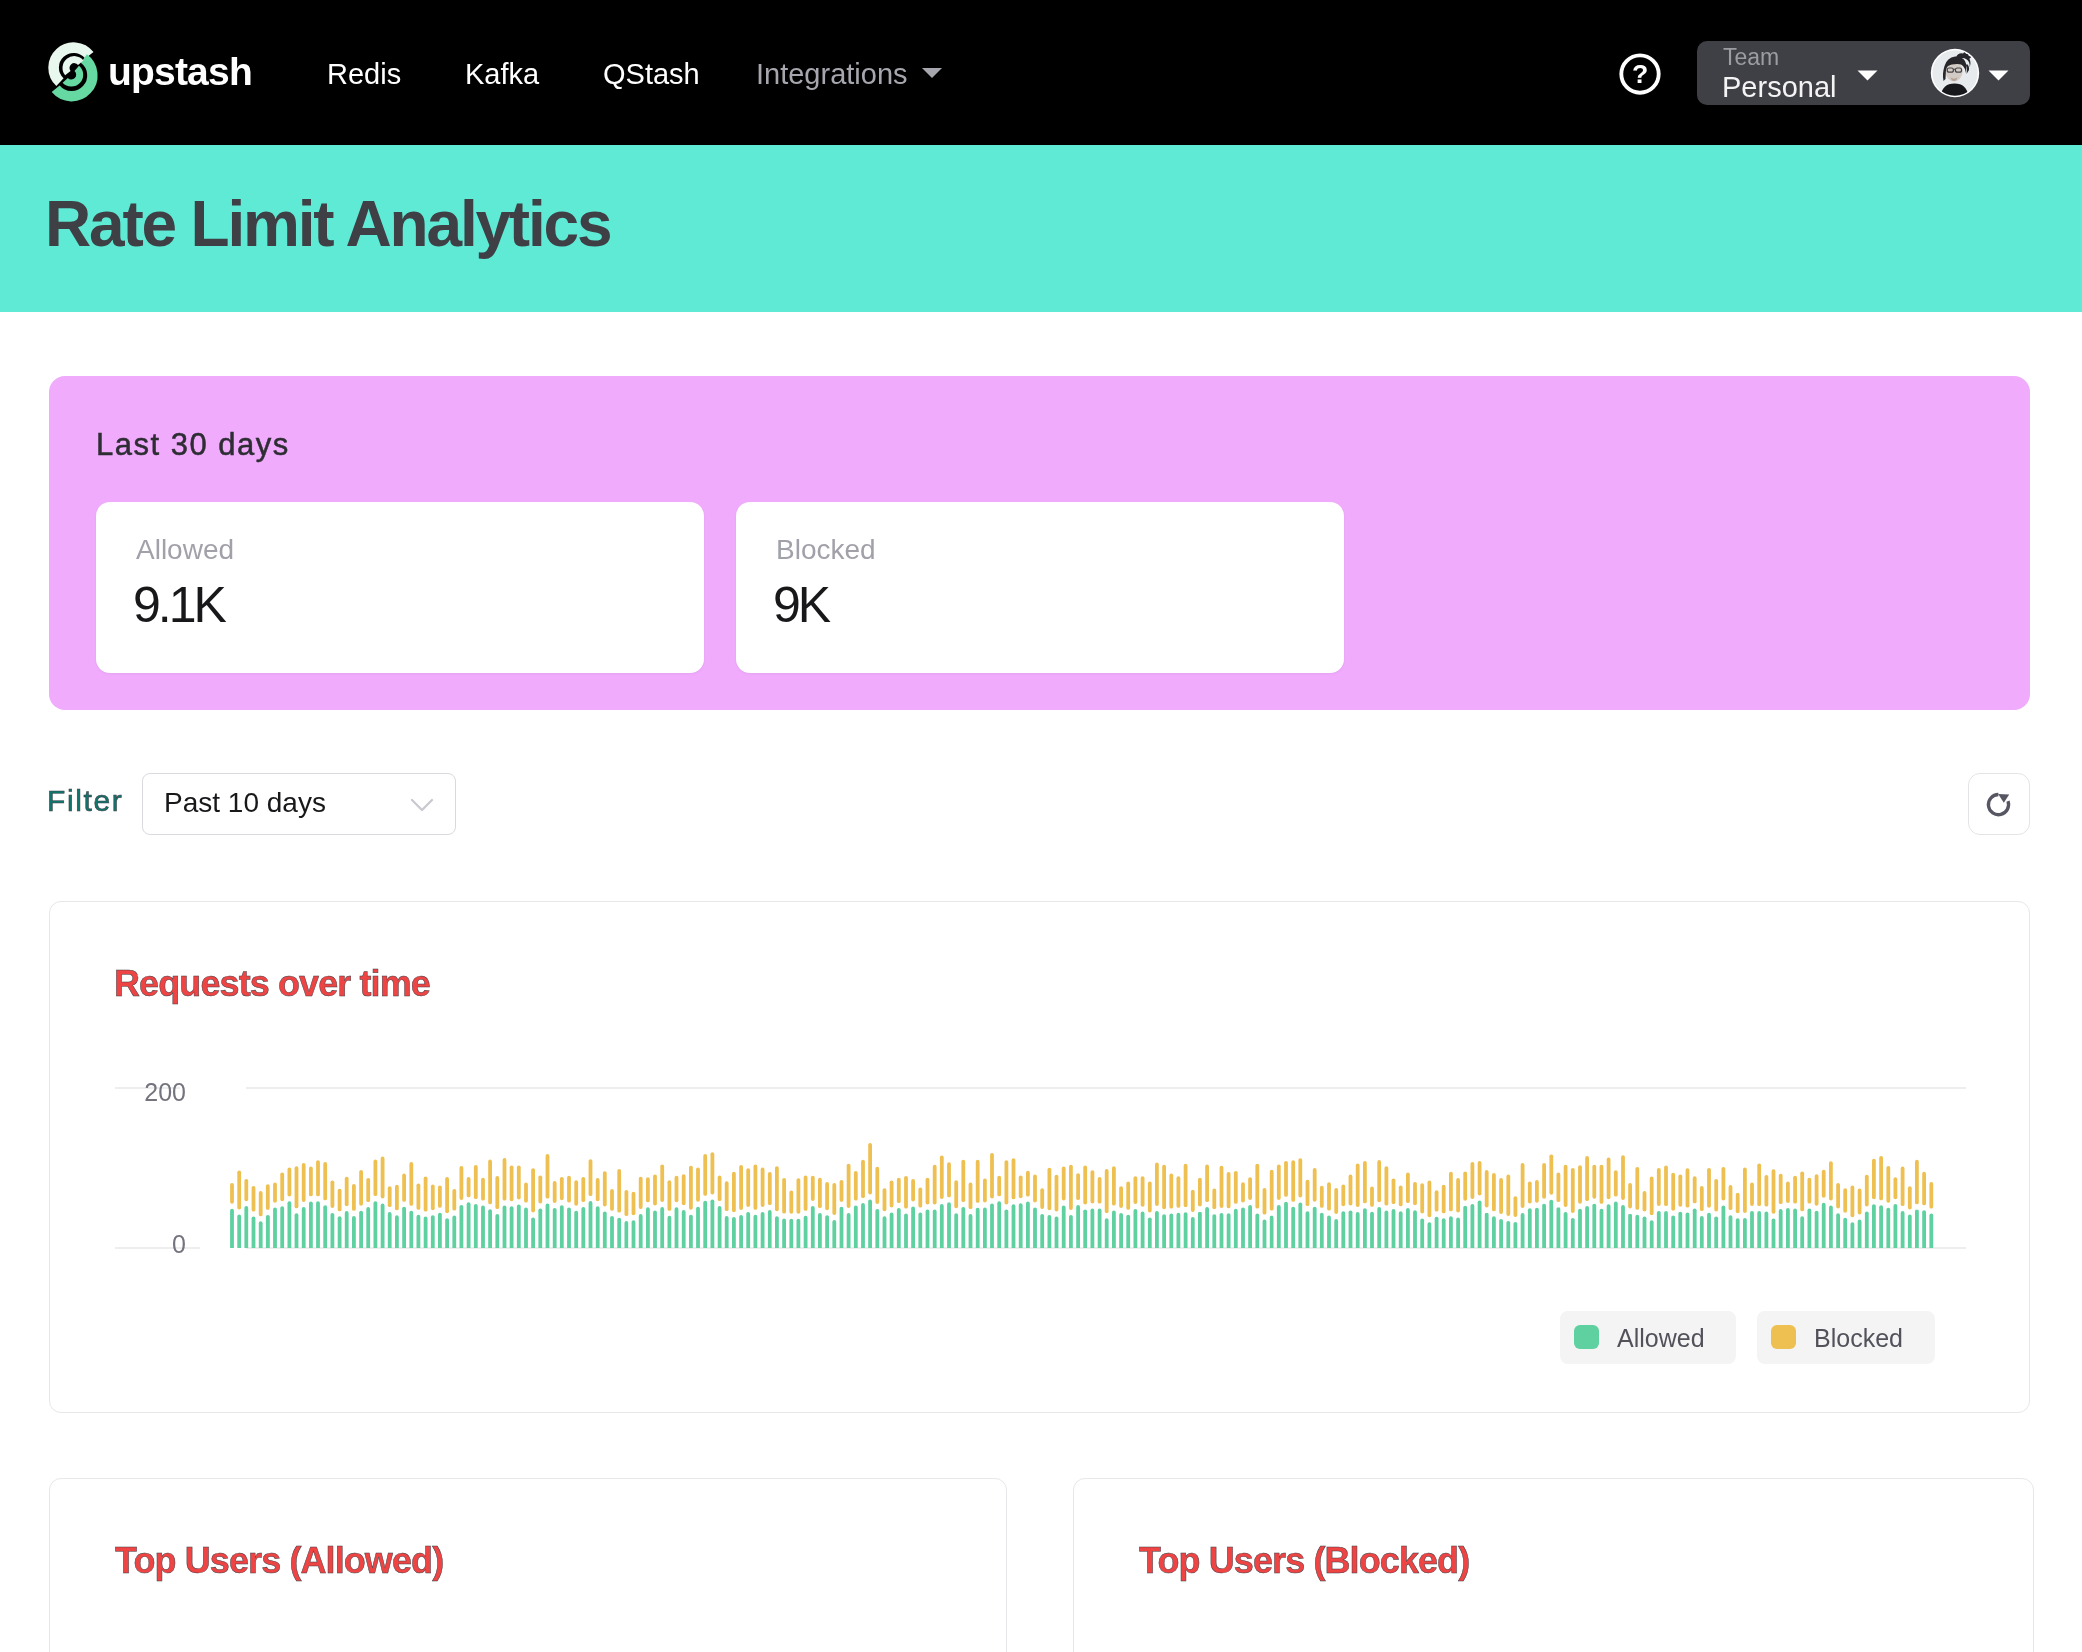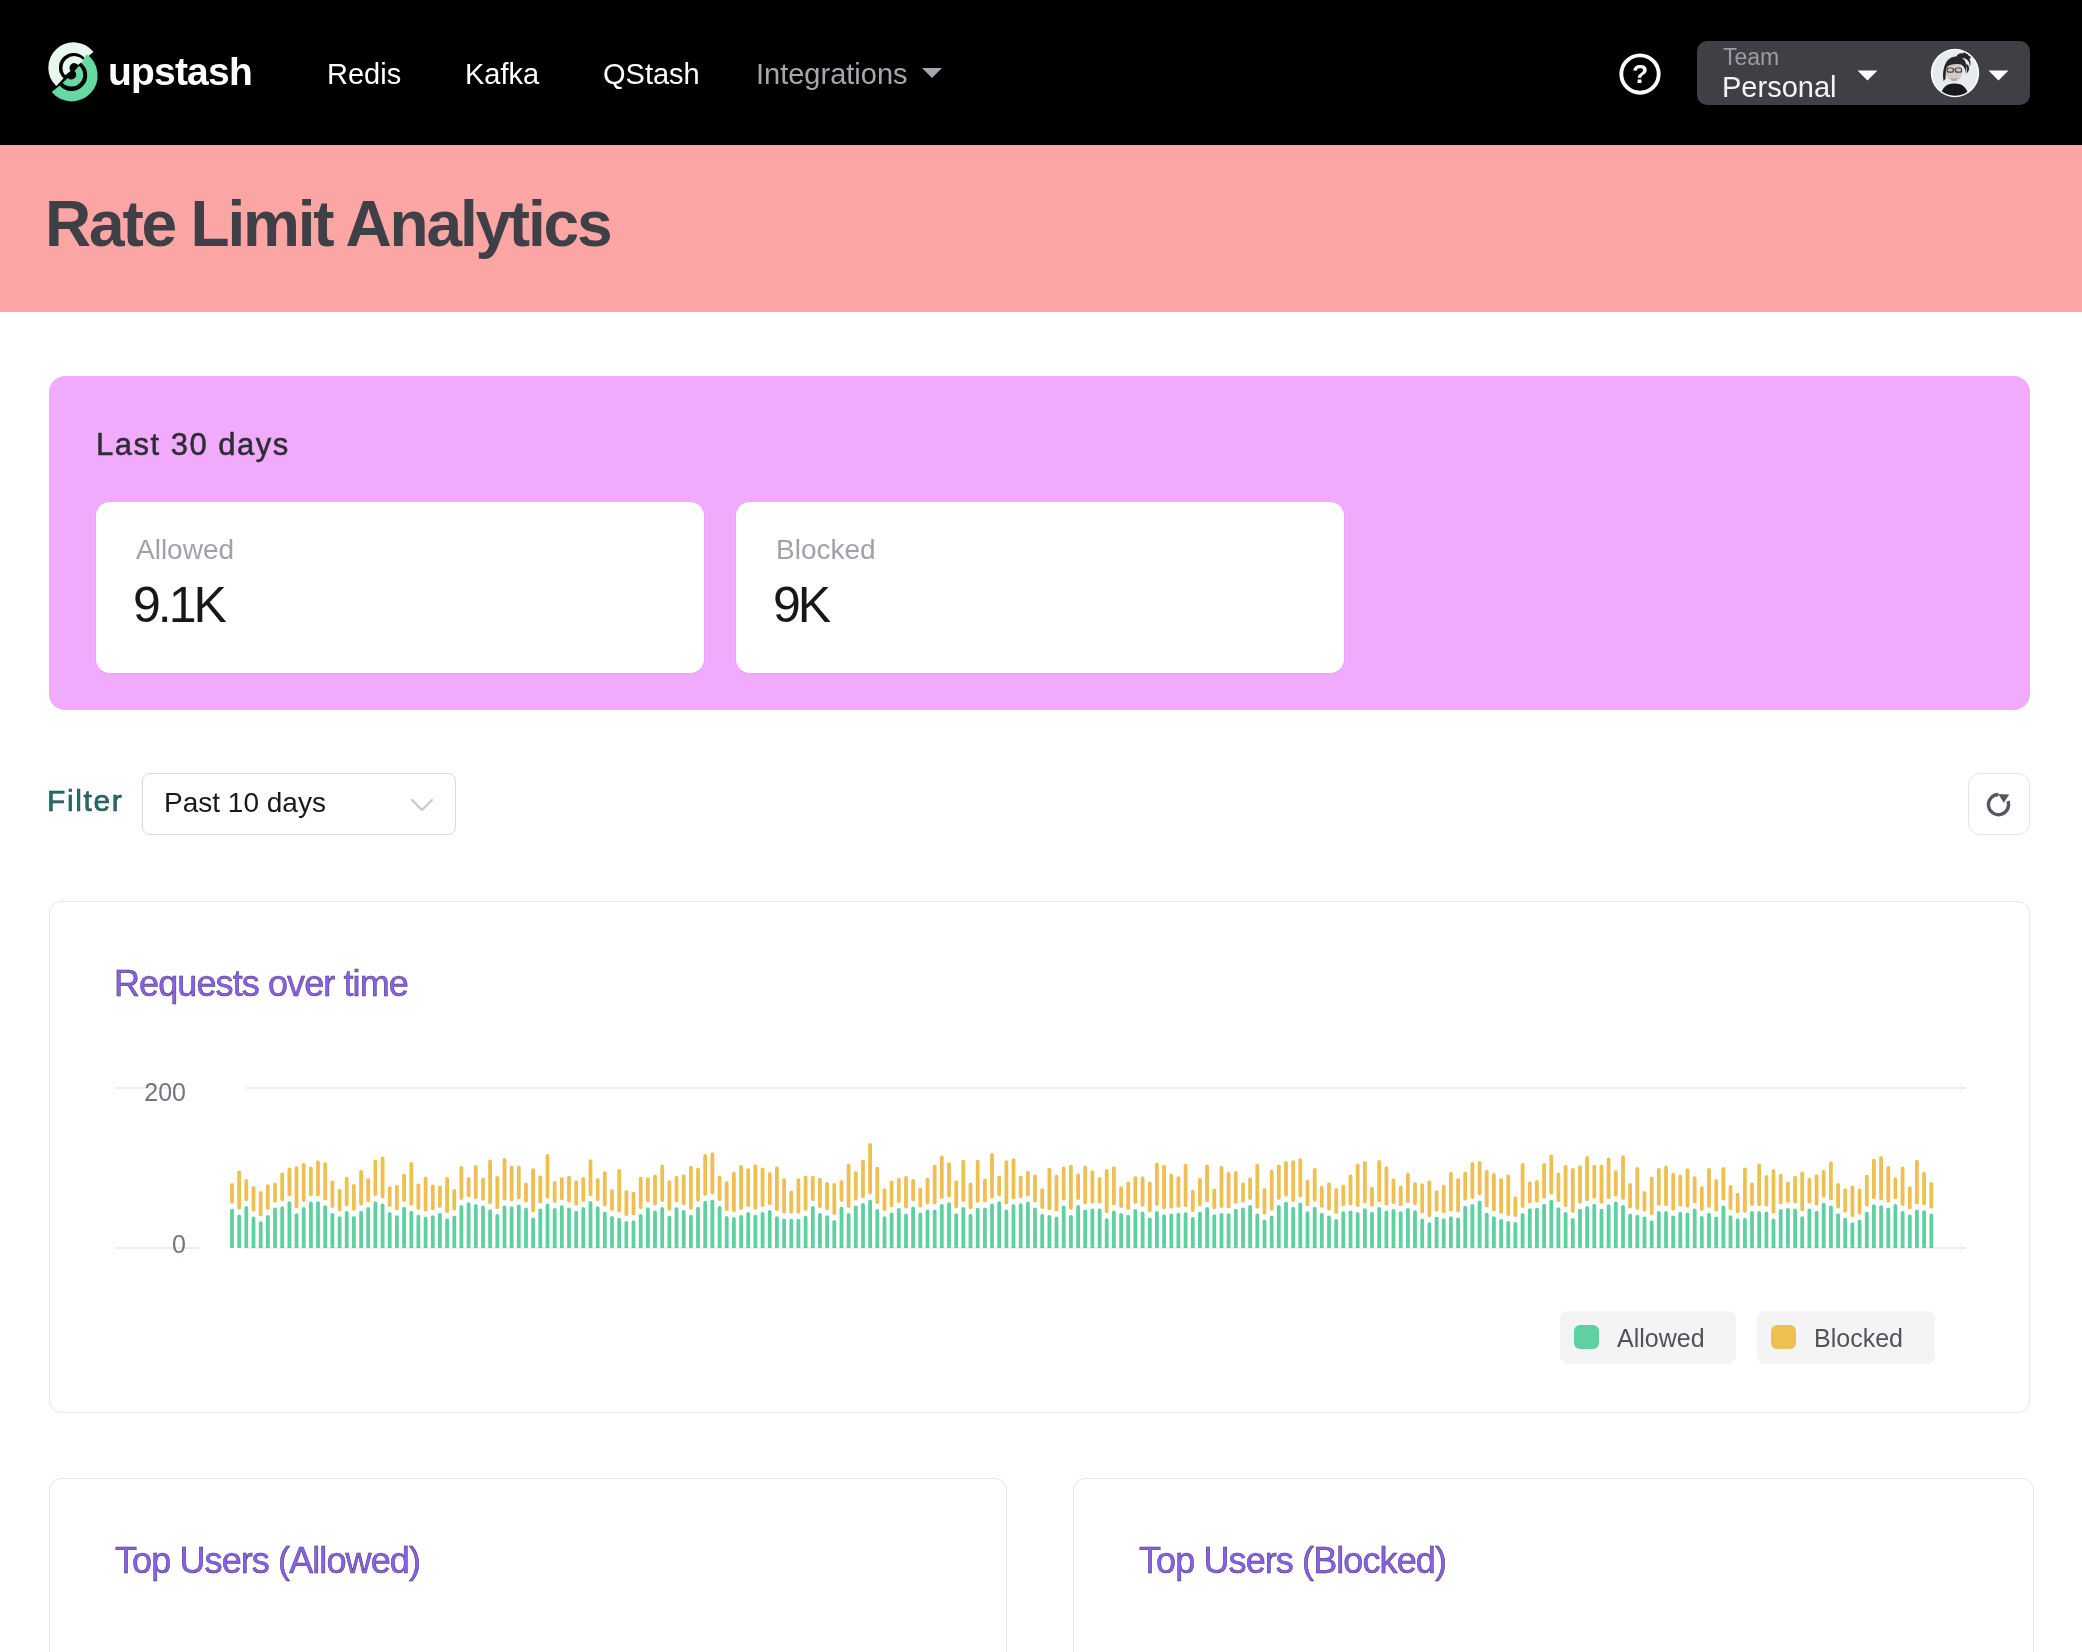--- a/index.html
+++ b/index.html
@@ -1,34 +1,34 @@
 <!DOCTYPE html>
 <html><head><meta charset="utf-8"><title>Rate Limit Analytics</title>
 <style>
 * { margin:0; padding:0; box-sizing:border-box; }
 html,body { width:2082px; height:1652px; background:#ffffff; font-family:"Liberation Sans",sans-serif; overflow:hidden; position:relative; }
 .abs { position:absolute; }
 nav { position:absolute; left:0; top:0; width:2082px; height:145px; background:#000000; }
 .brand { position:absolute; left:108px; top:50px; font-size:39px; font-weight:700; color:#ffffff; letter-spacing:-0.8px; }
 .navlink { position:absolute; top:58px; font-size:29px; font-weight:500; color:#ffffff; }
-.header { position:absolute; left:0; top:145px; width:2082px; height:167px; background:#fca5a5;padding-left:19px; }
+.header { position:absolute; left:0; top:145px; width:2082px; height:167px; background:#5eead4;padding-left:19px; }
 h1 { position:absolute; left:45px; top:42px; font-size:64px; font-weight:700; color:#3f3f46; letter-spacing:-2.2px; }
 .panel { position:absolute; left:49px; top:376px; width:1981px; height:334px; background:#f0abfc; border-radius:16px; }
 .panel h2 { position:absolute; left:47px; top:51px; font-size:31px; font-weight:400; letter-spacing:1.5px; color:#2d2d33; -webkit-text-stroke:0.5px #2d2d33; }
 .stat { position:absolute; top:126px; width:608px; height:171px; background:#ffffff; border-radius:14px; box-shadow:0 1px 3px rgba(0,0,0,0.05); }
 .stat .lbl { position:absolute; left:40px; top:32px; font-size:28px; color:#a1a1aa; }
 .stat .val { position:absolute; left:37px; top:74px; font-size:50px; font-weight:400; color:#18181b; letter-spacing:-3px; }
 .filterlbl { position:absolute; left:47px; top:784px; font-size:30px; font-weight:400; letter-spacing:1.6px; color:#0f766e; -webkit-text-stroke:0.6px #3f3f46; }
 .select { position:absolute; left:142px; top:773px; width:314px; height:62px; background:#fff; border:1.6px solid #d9d9de; border-radius:8px; }
 .select .txt { position:absolute; left:21px; top:13px; font-size:28px; color:#18181b; }
 .select svg { position:absolute; right:21px; top:24px; }
 .refresh { position:absolute; left:1968px; top:773px; width:62px; height:62px; background:#fff; border:1.6px solid #e4e4e7; border-radius:12px; }
 .refresh svg { position:absolute; left:14px; top:14px; }
 .card { position:absolute; background:#ffffff; border:1.6px solid #e7e7ea; border-radius:12px; }
-.cardtitle { position:absolute; left:64px; top:61px; font-size:36px; font-weight:400; letter-spacing:-0.9px; color:#8b5cf6; -webkit-text-stroke:0.5px #3f3f46; }
+.cardtitle { position:absolute; left:64px; top:61px; font-size:36px; font-weight:700; letter-spacing:-0.9px; color:#ef4444; -webkit-text-stroke:0.5px #3f3f46; }
 .chip { position:absolute; height:53px; background:#f4f4f5; border-radius:8px; }
 .chip .sq { position:absolute; left:14px; top:14px; width:25px; height:24px; border-radius:6px; }
 .chip .ct { position:absolute; left:57px; top:13px; font-size:25px; color:#52525b; }
 .teambtn { position:absolute; left:1697px; top:41px; width:247px; height:64px; background:#3f3f46; border-radius:10px 0 0 10px; }
 .avbtn { position:absolute; left:1907px; top:41px; width:123px; height:64px; background:#3f3f46; border-radius:0 10px 10px 0; }
 </style></head>
 <body>
 <nav>
   <div class="abs" style="left:46px;top:41px"><svg width="55" height="62" viewBox="0 0 55 62">
         <path d="M13.96 41.23 A20.00 20.00 0 1 1 43.36 14.29" fill="none" stroke="#e9f8ef" stroke-width="10.6" stroke-linecap="butt"></path>

